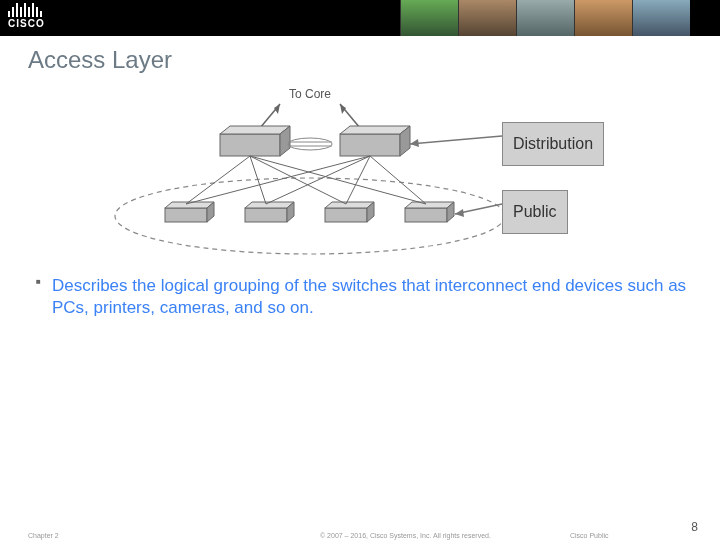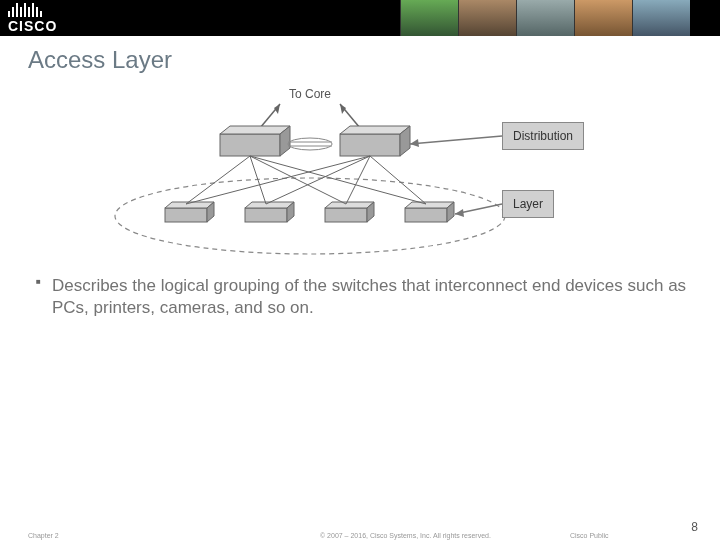--- a/index.html
+++ b/index.html
@@ -1,39 +1,39 @@
 <!DOCTYPE html>
 <html><head>
 <meta charset="utf-8">
 <style>
   * { margin: 0; padding: 0; box-sizing: border-box; }
   body { width: 720px; height: 540px; font-family: Arial, sans-serif; background: #fff; overflow: hidden; position: relative; }
   .header { width: 720px; height: 36px; background: #000; position: relative; }
   .logo { position: absolute; left: 8px; top: 3px; }
   .logo-bars { display: flex; gap: 2px; }
   .logo-bars span { display: inline-block; width: 2px; background: #fff; }
-  .logo-text { color: #fff; font-size: 14px; font-weight: bold; letter-spacing: 1px; margin-top: 1px; }
+  .logo-text { color: #fff; font-size: 10px; font-weight: bold; letter-spacing: 1px; margin-top: 1px; }
   .photo-strip { position: absolute; right: 30px; top: 0; height: 36px; width: 290px; display: flex; }
   .photo-strip .p { flex: 1; background: #555; border-left: 1px solid #333; }
   .photo-strip .p:nth-child(1){background:linear-gradient(#6a5,#353);}
   .photo-strip .p:nth-child(2){background:linear-gradient(#a86,#543);}
   .photo-strip .p:nth-child(3){background:linear-gradient(#9aa,#566);}
   .photo-strip .p:nth-child(4){background:linear-gradient(#c96,#753);}
   .photo-strip .p:nth-child(5){background:linear-gradient(#8ab,#456);}
   .title { font-size: 24px; color: #6b7a85; font-weight: 400; margin: 10px 0 6px 28px; }
   .diagram { width: 500px; height: 175px; margin: 12px auto 14px auto; position: relative; }
-  .bullets { margin: 0 20px 0 36px; font-size: 17px; color: #737373; line-height: 1.28; }
+  .bullets { margin: 0 20px 0 36px; font-size: 17px; color: #3b82f6; line-height: 1.28; }
   .bullets li { list-style: none; position: relative; padding-left: 16px; margin-bottom: 4px; }
   .bullets li::before { content: "■"; position: absolute; left: 0; top: 2px; font-size: 8px; color: #666; }
   .footer { position: absolute; bottom: 8px; left: 0; width: 720px; font-size: 7px; color: #999; }
   .footer .chap { position: absolute; left: 28px; }
   .footer .copy { position: absolute; left: 320px; }
   .footer .pub { position: absolute; left: 570px; }
   .footer .pg { position: absolute; right: 22px; font-size: 12px; color: #555; bottom: -2px; }
-  .lbl-box { position:absolute; background:#d0d0d0; border:1px solid #888; font-size:12px; padding:6px 10px; color:#333; }
+  .lbl-box { position:absolute; background:#d0d0d0; border:1px solid #888; font-size:16px; padding:12px 10px; color:#333; }
 </style>
 </head>
 <body>
 
 <div class="header">
   <div class="logo">
     <div class="logo-bars">
       <span style="height:6px;margin-top:8px"></span>
       <span style="height:10px;margin-top:4px"></span>
       <span style="height:14px;margin-top:0"></span>
@@ -114,21 +114,21 @@
       <line x1="260" y1="70" x2="236" y2="118"></line>
       <line x1="260" y1="70" x2="316" y2="118"></line>
     </g>
 
     <line x1="300" y1="58" x2="392" y2="50" stroke="#777" stroke-width="1.5"></line>
     <polygon points="300,58 308,53 309,61" fill="#777"></polygon>
     <line x1="345" y1="128" x2="392" y2="118" stroke="#777" stroke-width="1.5"></line>
     <polygon points="345,128 353,123 354,131" fill="#777"></polygon>
   </svg>
   <div class="lbl-box" style="left:392px; top:36px;">Distribution</div>
-  <div class="lbl-box" style="left:392px; top:104px;">Layer</div>
+  <div class="lbl-box" style="left:392px; top:104px;">Public</div>
 </div>
 
 <ul class="bullets">
   <li>Describes the logical grouping of the switches that interconnect end devices such as PCs, printers, cameras, and so on.</li>
 </ul>
 
 <div class="footer">
   <span class="chap">Chapter 2</span>
   <span class="copy">© 2007 – 2016, Cisco Systems, Inc. All rights reserved.</span>
   <span class="pub">Cisco Public</span>

